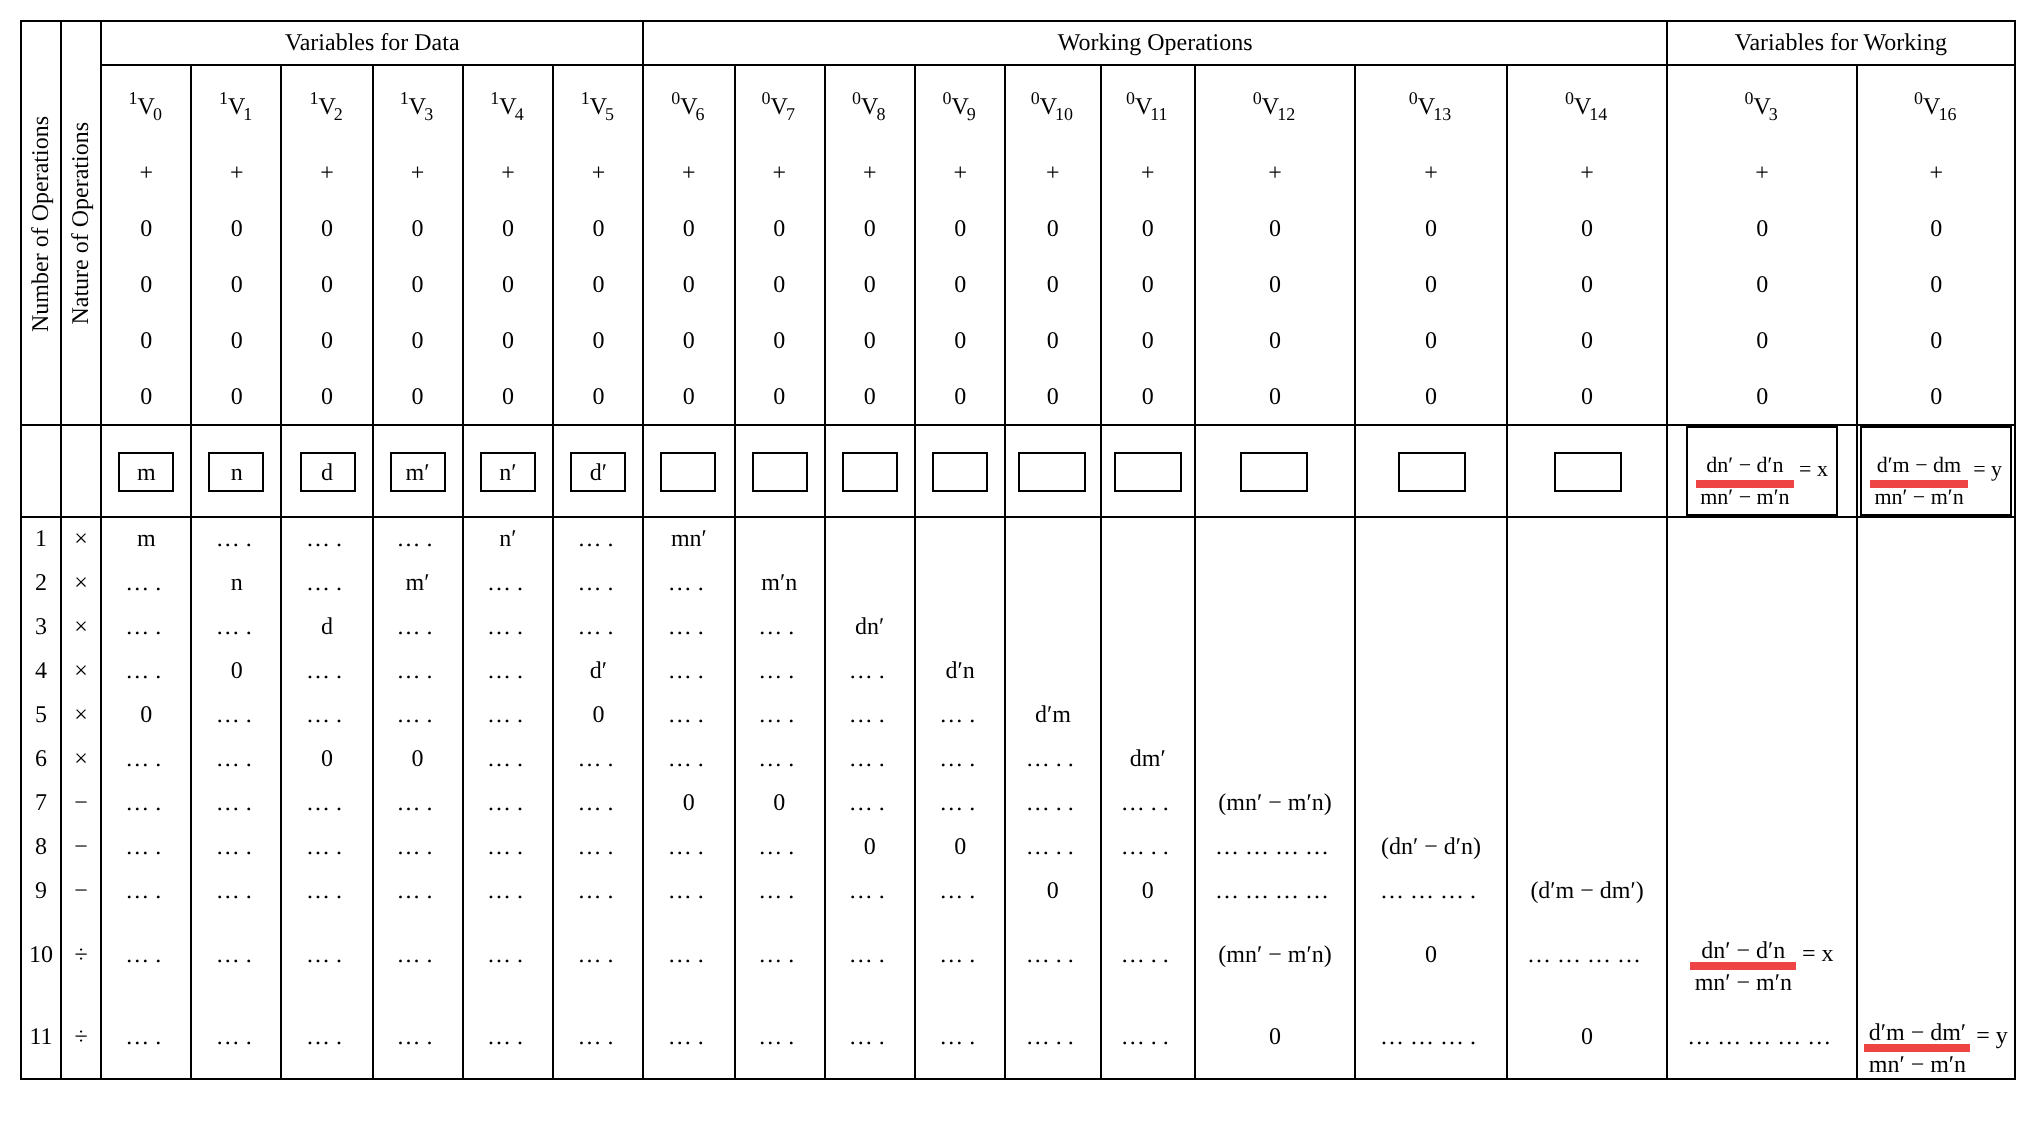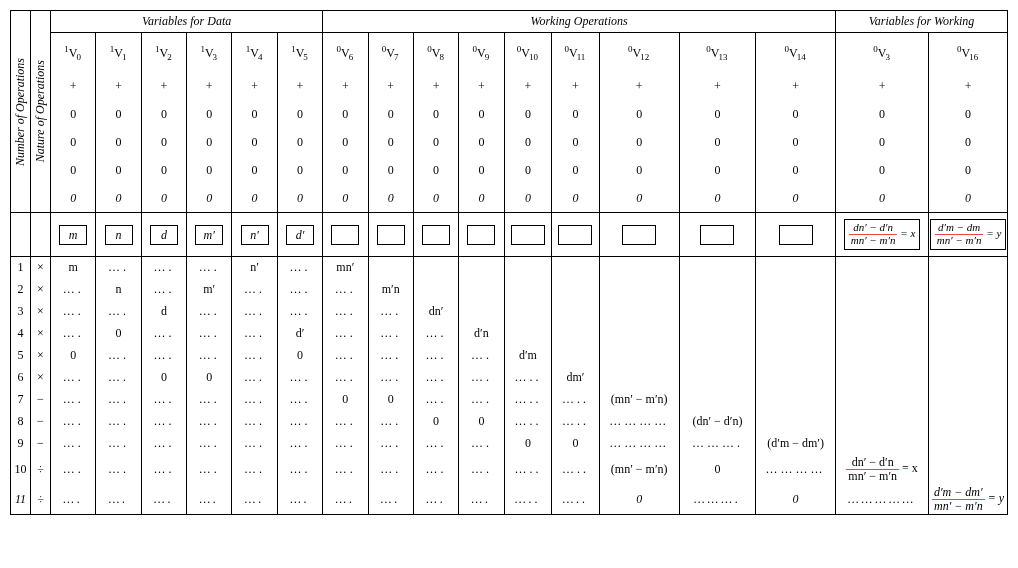--- a/index.html
+++ b/index.html
@@ -14,21 +14,21 @@
     border-collapse: collapse;
     margin: 0 auto;
   }
   table.main td, table.main th {
     padding: 0;
     text-align: center;
     vertical-align: middle;
     font-weight: normal;
   }
   .b-top    { border-top: 1px solid #000; }
-  .b-bot    { border-bottom: 1px solid #000; font-style: italic; }
+  .b-bot    { border-bottom: 1px solid #000; }
   .b-left   { border-left: 1px solid #000; }
   .b-right  { border-right: 1px solid #000; }
   .vtext {
     writing-mode: vertical-rl;
     transform: rotate(180deg);
     white-space: nowrap;
     font-size: 12px;
     padding: 4px 2px;
   }
   .colw  { width: 54px; }
@@ -57,23 +57,24 @@
     border: 1px solid #000;
     padding: 2px 4px;
     font-size: 11px;
     line-height: 1.1;
   }
   .frac {
     display: inline-block;
     vertical-align: middle;
     text-align: center;
     line-height: 1.05;
+    margin-top: 12px;
   }
   .frac .num { display: block; padding: 0 2px; }
-  .frac .den { display: block; border-top: 1px solid #ef4444; padding: 0 2px; }
+  .frac .den { display: block; border-top: 4px solid #ef4444; padding: 0 2px; }
   .dots { letter-spacing: 3px; }
   .dotsw { letter-spacing: 3px; }
 </style>
 </head>
 <body>
 
 <table class="main">
 
   <tbody>
       <tr class="hrow">

